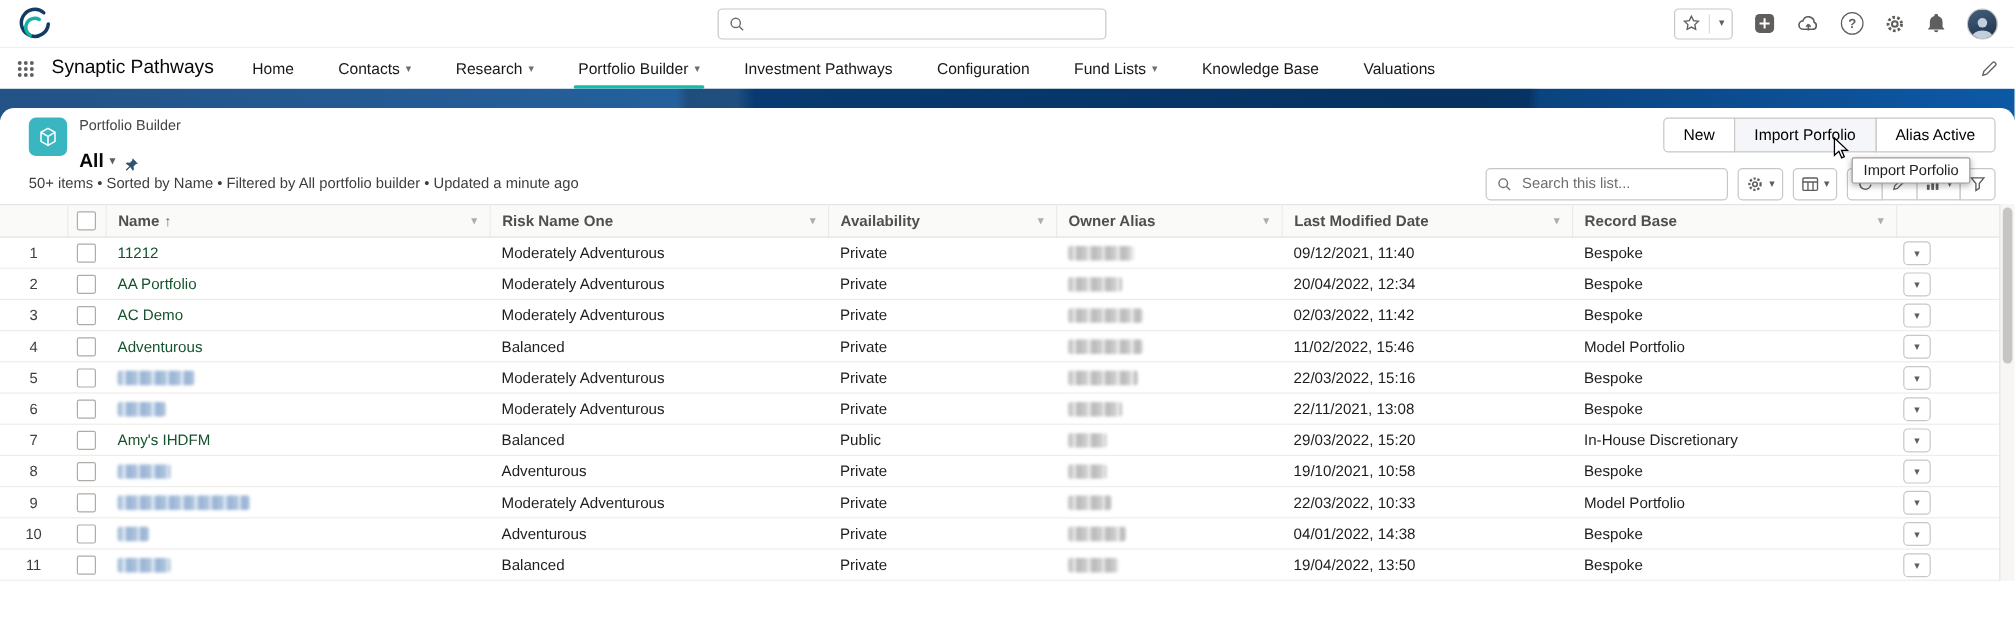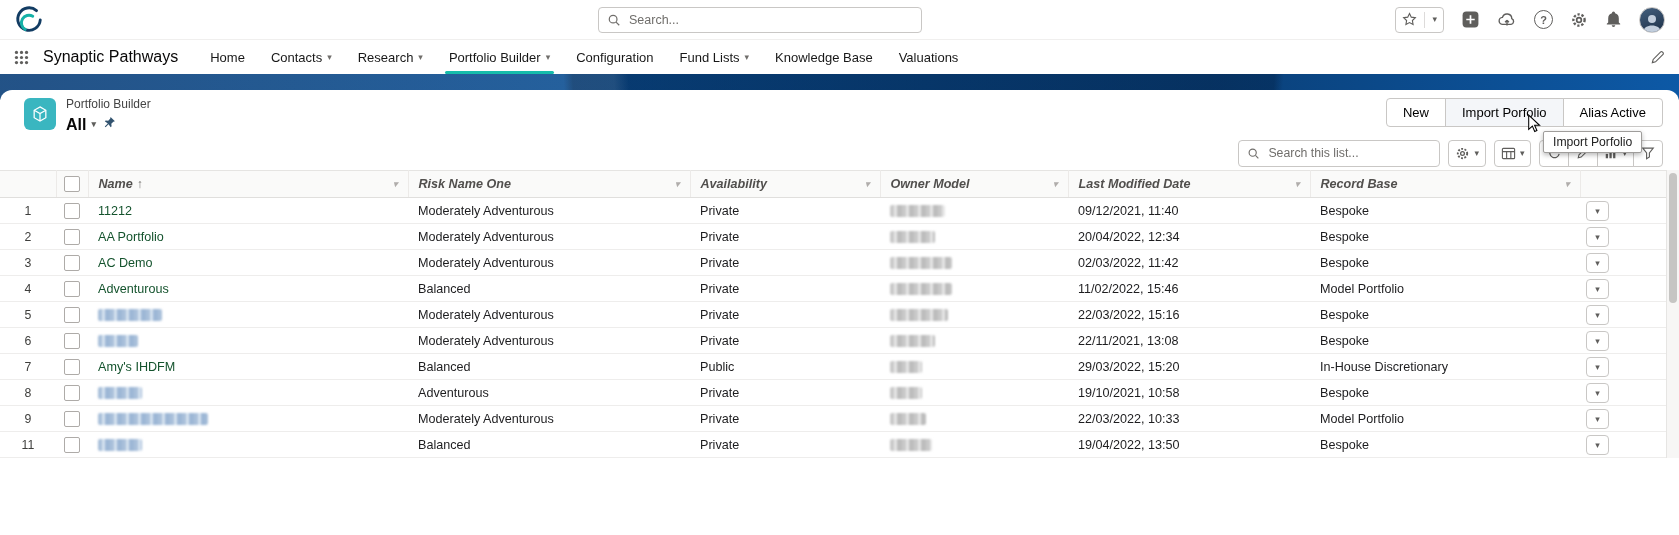--- a/index.html
+++ b/index.html
@@ -17,38 +17,38 @@
   .fav-btn{display:flex;align-items:center;height:26px;border:1px solid #c9c7c5;border-radius:4px;background:#fff;padding:0 6px;gap:7px;cursor:pointer;}
   .fav-div{width:1px;height:16px;background:#dddbda;}
   .tiny-caret{font-size:9px;color:#5f5e5c;line-height:1;}
   .bare-icon{background:none;border:none;padding:0;cursor:pointer;display:flex;align-items:center;}
   .help-circle{width:17px;height:17px;border:1.5px solid #5f5e5c;border-radius:50%;font-size:11px;font-weight:bold;color:#5f5e5c;display:flex;align-items:center;justify-content:center;}
   .avatar{width:26px;height:26px;border-radius:50%;overflow:hidden;background:linear-gradient(160deg,#44607e,#1d3048);display:flex;align-items:flex-end;justify-content:center;cursor:pointer;border:1px solid #c9c7c5;box-sizing:border-box;}
 
   
   .navbar{height:34px;display:flex;align-items:center;padding:0 14px;background:#fff;box-sizing:border-box;}
   .app-name{font-size:16px;color:#080707;margin:0 6px 0 14px;white-space:nowrap;}
-  .nav-items{display:flex;align-items:center;height:100%;margin-left:26px;gap:26px;}
+  .nav-items{display:flex;align-items:center;height:100%;margin-left:26px;gap:37px;}
   .nav-item{display:flex;align-items:center;gap:5px;height:100%;position:relative;cursor:pointer;color:#181818;font-size:13px;white-space:nowrap;}
   .nav-item.active::after{content:"";position:absolute;left:-4px;right:-4px;bottom:0;height:3px;background:#16bcab;border-radius:2px;}
   .nav-caret{font-size:9px;color:#706e6b;}
   .nav-edit{margin-left:auto;}
 
   
   .page{position:relative;height:461px;background:#fff;}
   .band{height:26px;background:
     radial-gradient(circle at 12% 160%, rgba(255,255,255,.10) 0 28%, transparent 29%),
     radial-gradient(circle at 55% -60%, rgba(2,32,68,.45) 0 38%, transparent 39%),
     linear-gradient(95deg,#0a3f79,#0c5095 38%,#0a4079 72%,#0d59a6);}
   .list-card{position:relative;margin-top:-10px;background:#fff;border-radius:12px 12px 0 0;}
   .card-top{display:flex;align-items:flex-start;padding:8px 16px 0 24px;height:46px;box-sizing:border-box;}
   .obj-icon{width:32px;height:32px;border-radius:6px;background:#3ab6c0;display:flex;align-items:center;justify-content:center;flex:0 0 auto;}
   .titles{margin-left:10px;line-height:1.15;}
   .entity-label{font-size:12px;color:#444;}
-  .view-row{display:flex;align-items:flex-start;gap:7px;margin-top:4px;}
+  .view-row{display:flex;align-items:flex-end;gap:7px;margin-top:14px;}
   .view-label{font-size:16px;font-weight:bold;color:#080707;cursor:pointer;display:flex;align-items:center;gap:5px;}
   .pin-btn{background:none;border:none;padding:0;cursor:pointer;display:flex;}
   .actions{margin-left:auto;display:flex;}
   .hbtn{height:29px;padding:0 16px;background:#fff;border:1px solid #c9c7c5;color:#000000;font-size:13px;cursor:pointer;white-space:nowrap;}
   .actions .hbtn:first-child{border-radius:4px 0 0 4px;}
   .actions .hbtn:last-child{border-radius:0 4px 4px 0;}
   .actions .hbtn + .hbtn{margin-left:-1px;}
   .hbtn.hovered{background:#f4f6f9;}
   .card-meta{display:flex;align-items:center;padding:0 16px 0 24px;height:34px;box-sizing:border-box;}
   .meta-text{font-size:12.3px;color:#3e3e3c;}
@@ -61,21 +61,21 @@
   .btn-group .icon-btn{border-radius:0;margin-left:-1px;}
   .btn-group .icon-btn:first-child{border-radius:4px 0 0 4px;margin-left:0;}
   .btn-group .icon-btn:last-child{border-radius:0 4px 4px 0;}
 
   .tooltip{position:absolute;top:57px;left:1543px;z-index:40;background:#fff;border:1px solid #9f9d9b;border-radius:2px;box-shadow:0 2px 5px rgba(0,0,0,.28);padding:3px 9px;font-size:12.2px;color:#222;white-space:nowrap;}
   .cursor{position:absolute;top:40px;left:1527px;z-index:41;pointer-events:none;}
 
   
   .table-zone{position:relative;}
   table{border-collapse:collapse;table-layout:fixed;width:1667px;}
-  thead th{background:#fafaf9;border-top:1px solid #e5e4e2;border-bottom:1px solid #e0dfdd;border-right:1px solid #eceae8;height:27px;font-size:12.6px;font-weight:bold;color:#514f4d;text-align:left;padding:0 10px;white-space:nowrap;overflow:hidden;box-sizing:border-box;cursor:pointer;font-style:italic;}
+  thead th{background:#fafaf9;border-top:1px solid #e5e4e2;border-bottom:1px solid #e0dfdd;border-right:1px solid #eceae8;height:27px;font-size:12.6px;font-weight:bold;color:#514f4d;text-align:left;padding:0 10px;white-space:nowrap;overflow:hidden;box-sizing:border-box;cursor:pointer;}
   th .hwrap{display:flex;align-items:center;gap:4px;}
   .sort-arrow{color:#706e6b;font-size:12px;font-weight:normal;}
   .col-chevron{margin-left:auto;color:#b0adab;font-size:9px;}
   tbody td{height:26px;border-bottom:1px solid #eeedec;padding:0 10px;font-size:12.6px;color:#1d1d1f;white-space:nowrap;overflow:hidden;box-sizing:border-box;}
   .c-num{text-align:center;color:#3e3e3c;font-size:12.3px;padding:0;}
   .c-check{padding:0;text-align:center;}
   .checkbox{display:inline-block;width:14px;height:14px;border:1px solid #aeaba8;border-radius:2px;background:#fff;vertical-align:middle;cursor:pointer;}
   .cell-link{color:#14532d;text-decoration:none;cursor:pointer;}
   .row-action{width:23px;height:20px;border:1px solid #c9c7c5;border-radius:4px;background:#fff;color:#5f5e5c;font-size:9px;display:flex;align-items:center;justify-content:center;cursor:pointer;margin-left:6px;}
   .redact{display:inline-block;height:12px;border-radius:2px;vertical-align:middle;background:repeating-linear-gradient(90deg,#c9c9c9 0 4px,#e6e6e6 4px 7px,#bdbdbd 7px 12px);filter:blur(1.2px);}
@@ -97,21 +97,20 @@
       </svg>
     </span>
 
     <div class="gsearch">
       <span style="display:flex;">
         <svg width="14" height="14" viewBox="0 0 16 16">
             <circle cx="7" cy="7" r="4.4" fill="none" stroke="#706e6b" stroke-width="1.4"></circle>
             <path d="M10.4 10.4L14 14" stroke="#706e6b" stroke-width="1.4"></path>
           </svg>
       </span>
-      <input type="text" placeholder="Search..." style="">
     </div>
 
     <div class="gicons">
       <button class="fav-btn">
         <span style="display:flex;">
           <svg width="15" height="15" viewBox="0 0 16 16">
               <path d="M8 1.6l1.9 3.9 4.3.6-3.1 3 .7 4.2L8 11.3l-3.8 2 .7-4.2-3.1-3 4.3-.6z" fill="none" stroke="#5f5e5c" stroke-width="1.2"></path>
             </svg>
         </span>
         <span class="fav-div"></span>
@@ -199,20 +198,24 @@
   <span class="nav-item">
     <span class="nav-label">Research</span>
     <span class="nav-caret">▾</span>
   </span>
 
   <span class="nav-item active">
     <span class="nav-label">Portfolio Builder</span>
     <span class="nav-caret">▾</span>
   </span>
 
+  <span class="nav-item">
+    <span class="nav-label">Investment Pathways</span>
+
+  </span>
 
   <span class="nav-item">
     <span class="nav-label">Configuration</span>
 
   </span>
 
   <span class="nav-item">
     <span class="nav-label">Fund Lists</span>
     <span class="nav-caret">▾</span>
   </span>
@@ -267,20 +270,21 @@
         <div class="actions">
   <button class="hbtn">New</button>
 
   <button class="hbtn hovered">Import Porfolio</button>
 
   <button class="hbtn">Alias Active</button>
 </div>
       </div>
 
       <div class="card-meta">
+        <span class="meta-text">50+ items • Sorted by Name • Filtered by All portfolio builder • Updated a minute ago</span>
         <div class="meta-right">
           <div class="list-search">
             <span style="display:flex;">
               <svg width="13" height="13" viewBox="0 0 16 16">
                   <circle cx="7" cy="7" r="4.4" fill="none" stroke="#706e6b" stroke-width="1.4"></circle>
                   <path d="M10.4 10.4L14 14" stroke="#706e6b" stroke-width="1.4"></path>
                 </svg>
             </span>
             <input type="text" placeholder="Search this list..." style="">
           </div>
@@ -386,21 +390,21 @@
   <th>
     <span class="hwrap">
       <span class="col-label">Availability</span>
 
       <span class="col-chevron">▾</span>
     </span>
   </th>
 
   <th>
     <span class="hwrap">
-      <span class="col-label">Owner Model</span>
+      <span class="col-label">Owner Alias</span>
 
       <span class="col-chevron">▾</span>
     </span>
   </th>
 
   <th>
     <span class="hwrap">
       <span class="col-label">Last Modified Date</span>
 
       <span class="col-chevron">▾</span>
@@ -555,20 +559,35 @@
     <td><span class="redact" style="width: 36px;"></span></td>
     <td>22/03/2022, 10:33</td>
     <td>Model Portfolio</td>
     <td style="padding:0;">
                 <button class="row-action">
                   <span>▾</span>
                 </button>
               </td>
   </tr>
 
+  <tr>
+    <td class="c-num"><span>10</span></td>
+    <td class="c-check"><span class="checkbox"></span></td>
+    <td><span class="redact name" style="width: 26px;"></span></td>
+    <td>Adventurous</td>
+    <td>Private</td>
+    <td><span class="redact" style="width: 48px;"></span></td>
+    <td>04/01/2022, 14:38</td>
+    <td>Bespoke</td>
+    <td style="padding:0;">
+                <button class="row-action">
+                  <span>▾</span>
+                </button>
+              </td>
+  </tr>
 
   <tr>
     <td class="c-num"><span>11</span></td>
     <td class="c-check"><span class="checkbox"></span></td>
     <td><span class="redact name" style="width: 44px;"></span></td>
     <td>Balanced</td>
     <td>Private</td>
     <td><span class="redact" style="width: 42px;"></span></td>
     <td>19/04/2022, 13:50</td>
     <td>Bespoke</td>

